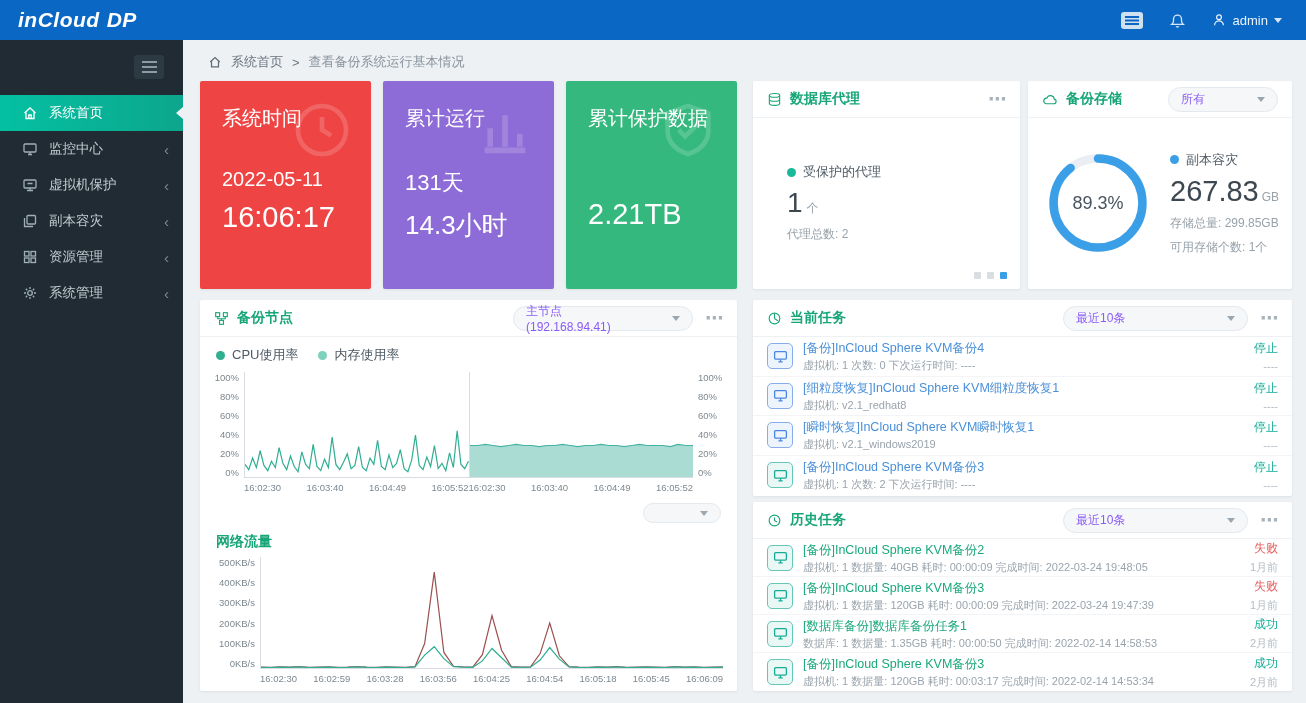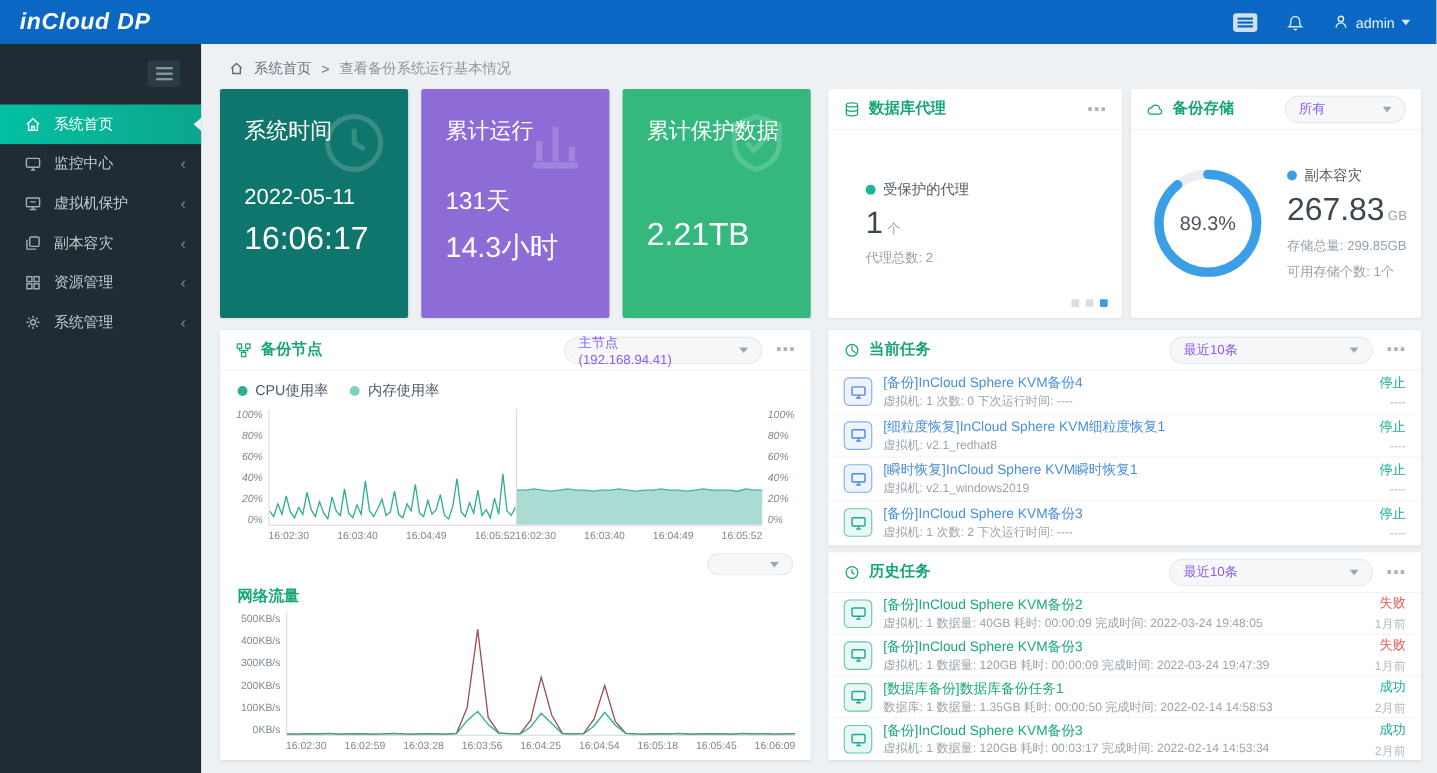--- a/index.html
+++ b/index.html
@@ -71,21 +71,21 @@
   .pag-dots i.on{background:#3b9fe8;}
   .big-val{font-size:29px;color:#3d4750;margin-top:6px;}
   .big-val .unit{font-size:12px;color:#98a2aa;margin-left:3px;}
 
   
   .nc-legend{display:flex;align-items:center;gap:20px;padding:9px 16px 2px;font-size:12px;color:#55606a;}
   .charts-row{display:flex;padding:6px 8px 0;}
   .mini{width:50%;}
   .chart-area{display:flex;}
   .ylabels{display:flex;flex-direction:column;justify-content:space-between;font-size:9.5px;color:#7d8890;text-align:right;padding:0 5px;flex:none;}
-  .mini .ylabels{height:106px;width:36px;font-style:italic;}
+  .mini .ylabels{height:106px;width:36px;}
   .plot-col{flex:1;min-width:0;}
   .plot{border-left:1px solid #d7dde2;border-bottom:1px solid #d7dde2;}
   .mini .plot{height:106px;}
   .plot svg{width:100%;height:100%;}
   .xlabels{display:flex;justify-content:space-between;font-size:9.5px;color:#7d8890;padding-top:4px;}
   .mini.right .ylabels{text-align:left;}
   .nc-pillrow{display:flex;justify-content:flex-end;padding:10px 16px 0;}
   .pill.small{width:78px;height:20px;border-radius:10px;}
   .pill.small .caret{margin-top:4px;}
   .net-title{padding:10px 16px 6px;color:#18a679;font-size:14px;font-weight:bold;}
@@ -224,21 +224,21 @@
     <span class="bc-home">
         <svg width="14" height="14" viewBox="0 0 16 16" fill="none" stroke="currentColor" stroke-width="1.4">
           <path d="M2.5 8 8 3l5.5 5M4 7.5V13.5h8V7.5"></path>
         </svg>
       </span>
     <span>系统首页</span>
     <span>&gt;</span>
     <span class="crumb-cur">查看备份系统运行基本情况</span>
   </div>
 
-  <div class="card stat stat1" style="left:17px;top:41px;width:171px;height:208px;background:#0f766e;">
+  <div class="card stat stat1" style="left:17px;top:41px;width:171px;height:208px;background:#ef4444;">
     <span class="watermark">
         <svg width="74" height="74" viewBox="0 0 80 80" fill="none" stroke="#ffffff" stroke-width="5">
           <circle cx="40" cy="40" r="26"></circle>
           <path d="M40 26v14l10 6"></path>
         </svg>
       </span>
     <div class="stat-title">系统时间</div>
     <div class="stat-l1">2022-05-11</div>
     <div class="stat-l2">16:06:17</div>
   </div>

